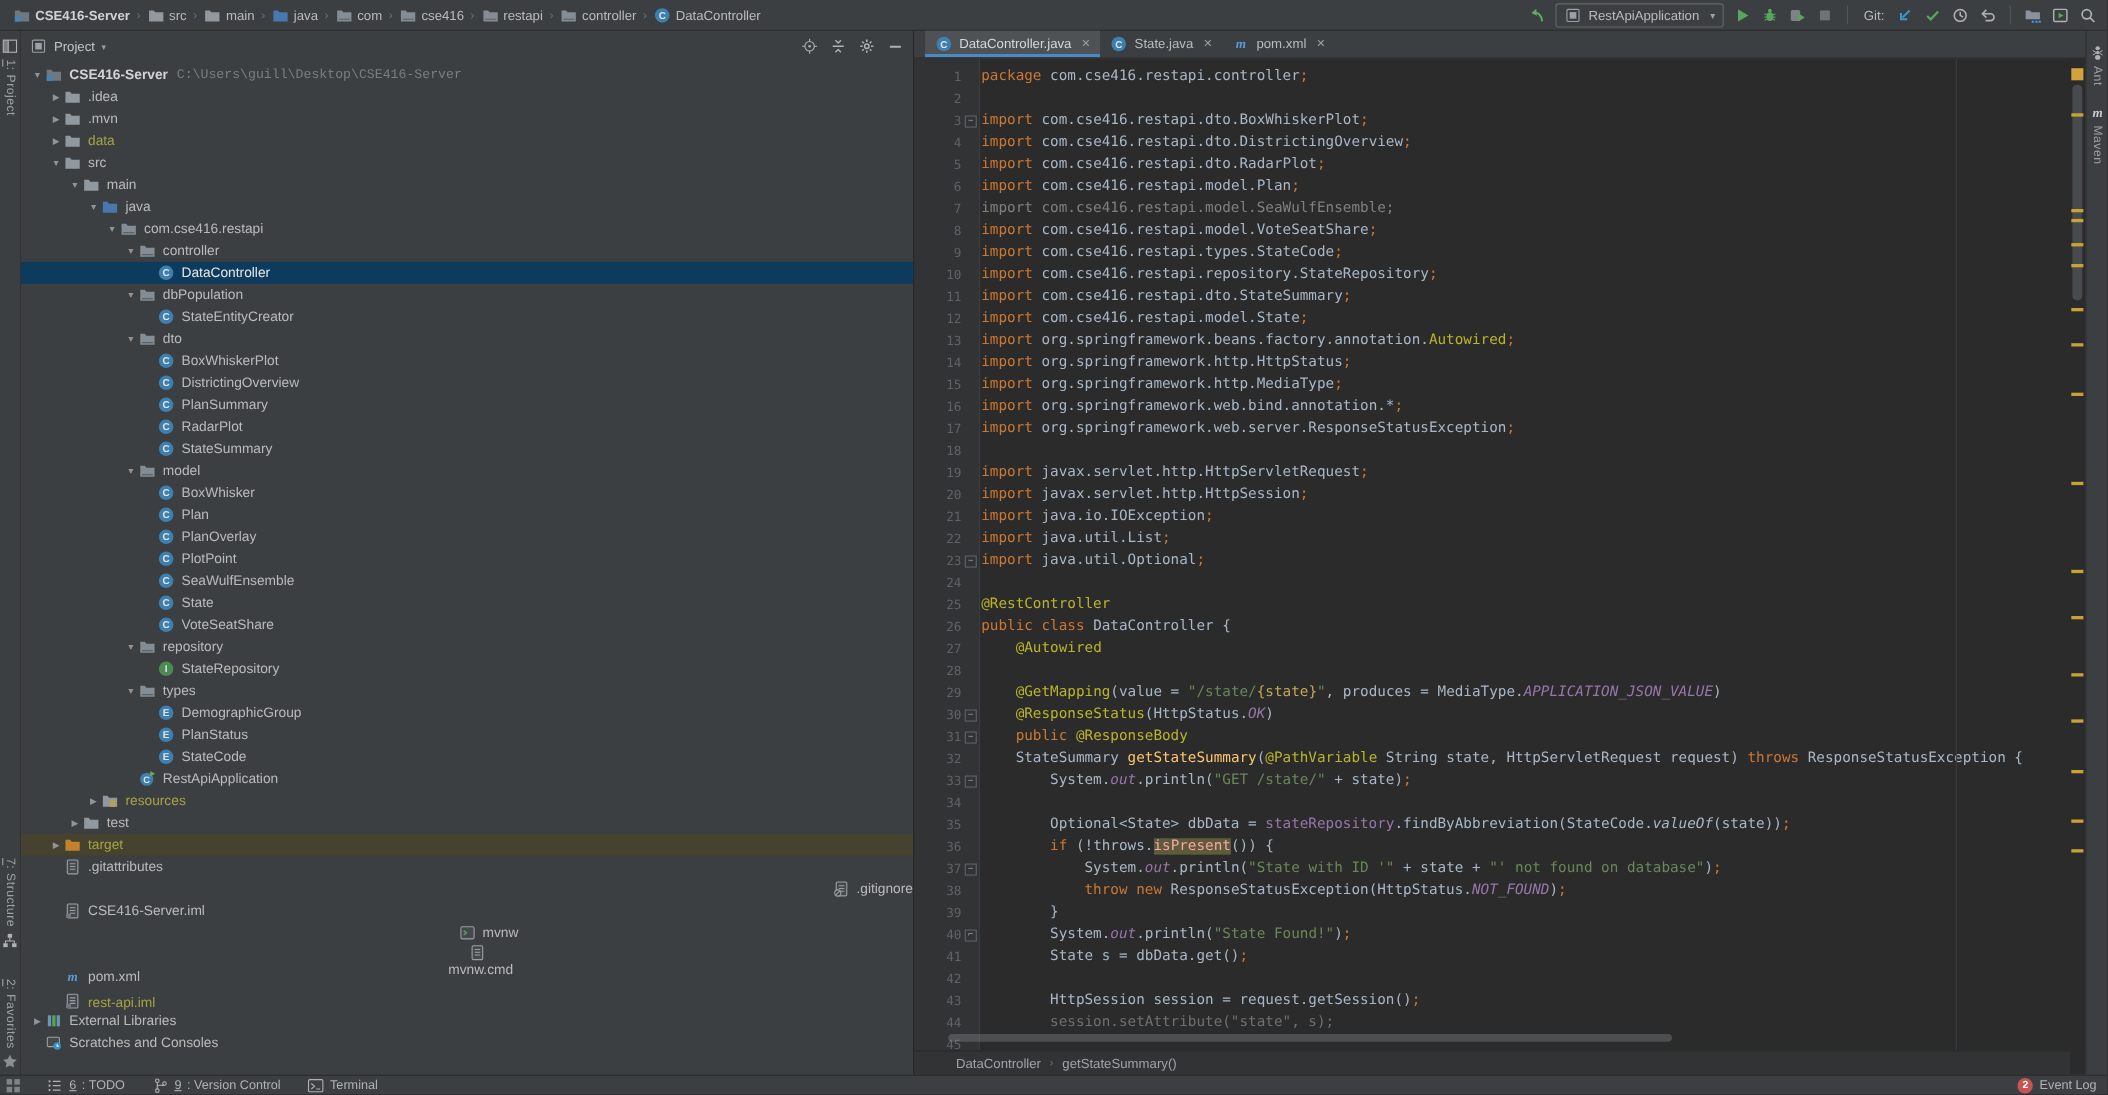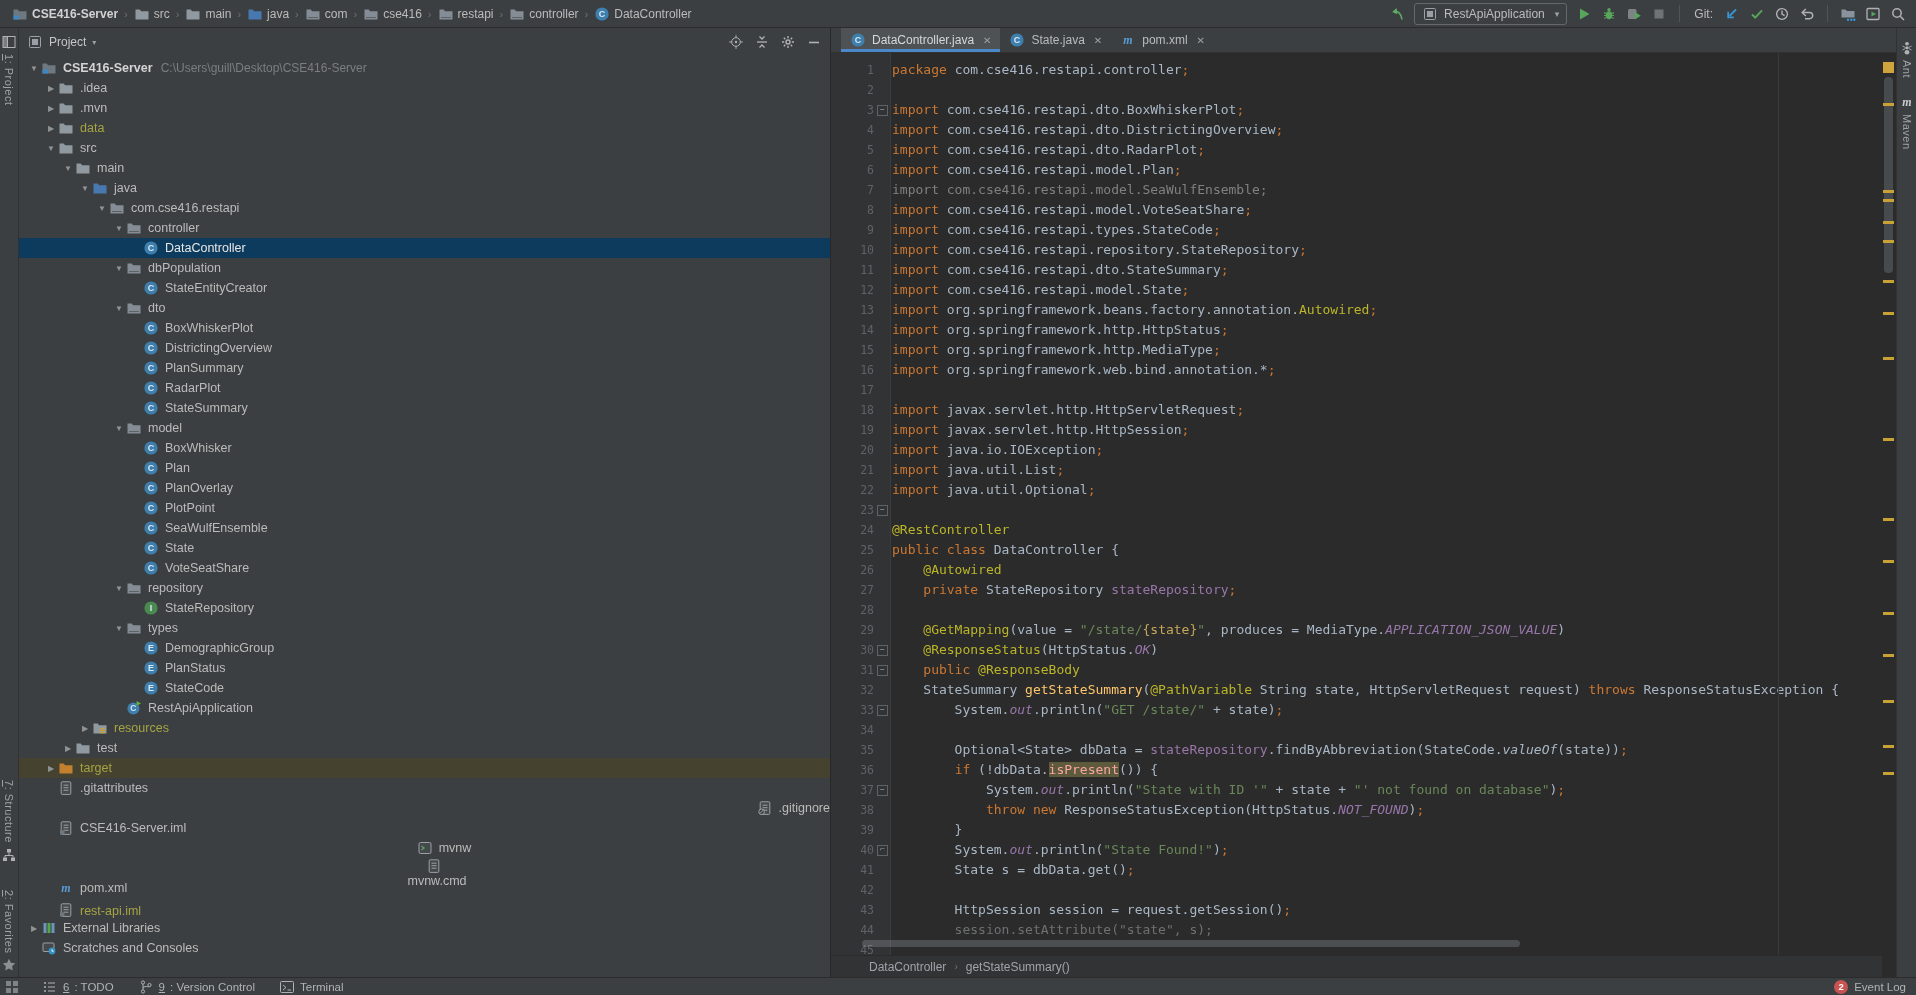--- a/index.html
+++ b/index.html
@@ -31,21 +31,21 @@
   .panel{position:absolute;left:19px;top:28px;width:811px;bottom:18px;background:#3c3f41;
          border-right:1px solid #282828;overflow:hidden;}
   .panel-header{height:28px;display:flex;align-items:center;padding:0 8px;gap:6px;}
   .panel-title{display:flex;align-items:center;gap:6px;color:#c3c5c7;}
   .panel-title .chev{font-size:8px;color:#9da0a3;}
   .panel-icons{margin-left:auto;display:flex;align-items:center;gap:10px;}
   .tree{position:absolute;top:30px;left:0;right:0;}
   .trow{height:20px;display:flex;align-items:center;font-size:12.5px;white-space:nowrap;cursor:default;}
   .trow .arrow{width:14px;flex:none;text-align:center;font-size:8px;color:#8f9496;}
   .trow .ticon{margin-right:6px;}
-  .trow .tpath{color:#7b7e80;margin-left:8px;font-size:12px;}
+  .trow .tpath{color:#7b7e80;margin-left:8px;font-size:12px;font-family:Liberation Mono, monospace;}
   .trow.sel{background:#0d3b5e;}
   .trow.sel .tlabel{color:#e6e6e6;}
   .trow.rowbg{background:#45422f;}
   .trow.bold .tlabel{font-weight:bold;color:#d4d4d4;}
   .olive .tlabel{color:#a6a343;}
   
   .editor{position:absolute;left:831px;top:28px;right:20px;bottom:18px;background:#2b2b2b;}
   .tabbar{height:25px;background:#3c3f41;display:flex;align-items:stretch;padding-left:10px;border-bottom:1px solid #323232;box-sizing:border-box;}
   .tab{display:flex;align-items:center;gap:6px;padding:0 9px;color:#b9bcbe;position:relative;cursor:default;}
   .tab.active{background:#4e5254;box-shadow:inset 0 -3px 0 #4a88c7;color:#d5d8da;}
@@ -889,40 +889,40 @@
           <div class="cl"><span class="gr">import com.cse416.restapi.model.SeaWulfEnsemble;</span></div>
           <div class="cl"><span class="kw">import </span><span class="def">com.cse416.restapi.model.VoteSeatShare</span><span class="kw">;</span></div>
           <div class="cl"><span class="kw">import </span><span class="def">com.cse416.restapi.types.StateCode</span><span class="kw">;</span></div>
           <div class="cl"><span class="kw">import </span><span class="def">com.cse416.restapi.repository.StateRepository</span><span class="kw">;</span></div>
           <div class="cl"><span class="kw">import </span><span class="def">com.cse416.restapi.dto.StateSummary</span><span class="kw">;</span></div>
           <div class="cl"><span class="kw">import </span><span class="def">com.cse416.restapi.model.State</span><span class="kw">;</span></div>
           <div class="cl"><span class="kw">import </span><span class="def">org.springframework.beans.factory.annotation.</span><span class="ann">Autowired</span><span class="kw">;</span></div>
           <div class="cl"><span class="kw">import </span><span class="def">org.springframework.http.HttpStatus</span><span class="kw">;</span></div>
           <div class="cl"><span class="kw">import </span><span class="def">org.springframework.http.MediaType</span><span class="kw">;</span></div>
           <div class="cl"><span class="kw">import </span><span class="def">org.springframework.web.bind.annotation.*</span><span class="kw">;</span></div>
+          <div class="cl"><span class="kw">import </span><span class="def">org.springframework.web.server.ResponseStatusException</span><span class="kw">;</span></div>
           <div class="cl">&nbsp;</div>
           <div class="cl"><span class="kw">import </span><span class="def">javax.servlet.http.HttpServletRequest</span><span class="kw">;</span></div>
           <div class="cl"><span class="kw">import </span><span class="def">javax.servlet.http.HttpSession</span><span class="kw">;</span></div>
           <div class="cl"><span class="kw">import </span><span class="def">java.io.IOException</span><span class="kw">;</span></div>
           <div class="cl"><span class="kw">import </span><span class="def">java.util.List</span><span class="kw">;</span></div>
           <div class="cl"><span class="kw">import </span><span class="def">java.util.Optional</span><span class="kw">;</span></div>
           <div class="cl">&nbsp;</div>
           <div class="cl"><span class="ann">@RestController</span></div>
           <div class="cl"><span class="kw">public class </span><span class="def">DataController {</span></div>
           <div class="cl"><span class="def">    </span><span class="ann">@Autowired</span></div>
-          <div class="cl"><span class="def">    </span><span class="kw">private </span><span class="def">StateRepository </span><span class="fld">stateRepository</span><span class="kw">;</span></div>
           <div class="cl">&nbsp;</div>
           <div class="cl"><span class="def">    </span><span class="ann">@GetMapping</span><span class="def">(value = </span><span class="str">"/state/</span><span class="tpl">{state}</span><span class="str">"</span><span class="def">, produces = MediaType.</span><span class="sfd">APPLICATION_JSON_VALUE</span><span class="def">)</span></div>
           <div class="cl"><span class="def">    </span><span class="ann">@ResponseStatus</span><span class="def">(HttpStatus.</span><span class="sfd">OK</span><span class="def">)</span></div>
           <div class="cl"><span class="def">    </span><span class="kw">public </span><span class="ann">@ResponseBody</span></div>
           <div class="cl"><span class="def">    StateSummary </span><span class="mth">getStateSummary</span><span class="def">(</span><span class="ann">@PathVariable</span><span class="def"> String state, HttpServletRequest request) </span><span class="kw">throws</span><span class="def"> ResponseStatusException {</span></div>
           <div class="cl"><span class="def">        System.</span><span class="sfd">out</span><span class="def">.println(</span><span class="str">"GET /state/"</span><span class="def"> + state)</span><span class="kw">;</span></div>
           <div class="cl">&nbsp;</div>
           <div class="cl"><span class="def">        Optional&lt;State&gt; dbData = </span><span class="fld">stateRepository</span><span class="def">.findByAbbreviation(StateCode.</span><span class="smt">valueOf</span><span class="def">(state))</span><span class="kw">;</span></div>
-          <div class="cl"><span class="def">        </span><span class="kw">if</span><span class="def"> (!dbData.</span><span class="hl">isPresent</span><span class="def">()) {</span></div>
+          <div class="cl"><span class="def">        </span><span class="kw">if</span><span class="def"> (!throws.</span><span class="hl">isPresent</span><span class="def">()) {</span></div>
           <div class="cl"><span class="def">            System.</span><span class="sfd">out</span><span class="def">.println(</span><span class="str">"State with ID '"</span><span class="def"> + state + </span><span class="str">"' not found on database"</span><span class="def">)</span><span class="kw">;</span></div>
           <div class="cl"><span class="def">            </span><span class="kw">throw new </span><span class="def">ResponseStatusException(HttpStatus.</span><span class="sfd">NOT_FOUND</span><span class="def">)</span><span class="kw">;</span></div>
           <div class="cl"><span class="def">        }</span></div>
           <div class="cl"><span class="def">        System.</span><span class="sfd">out</span><span class="def">.println(</span><span class="str">"State Found!"</span><span class="def">)</span><span class="kw">;</span></div>
           <div class="cl"><span class="def">        State s = dbData.get()</span><span class="kw">;</span></div>
           <div class="cl">&nbsp;</div>
           <div class="cl"><span class="def">        HttpSession session = request.getSession()</span><span class="kw">;</span></div>
           <div class="cl"><span class="dim">        session.setAttribute("state", s);</span></div>
         </div>
       <div class="hscroll" style="left:31px;width:658px;bottom:8px;"></div>

